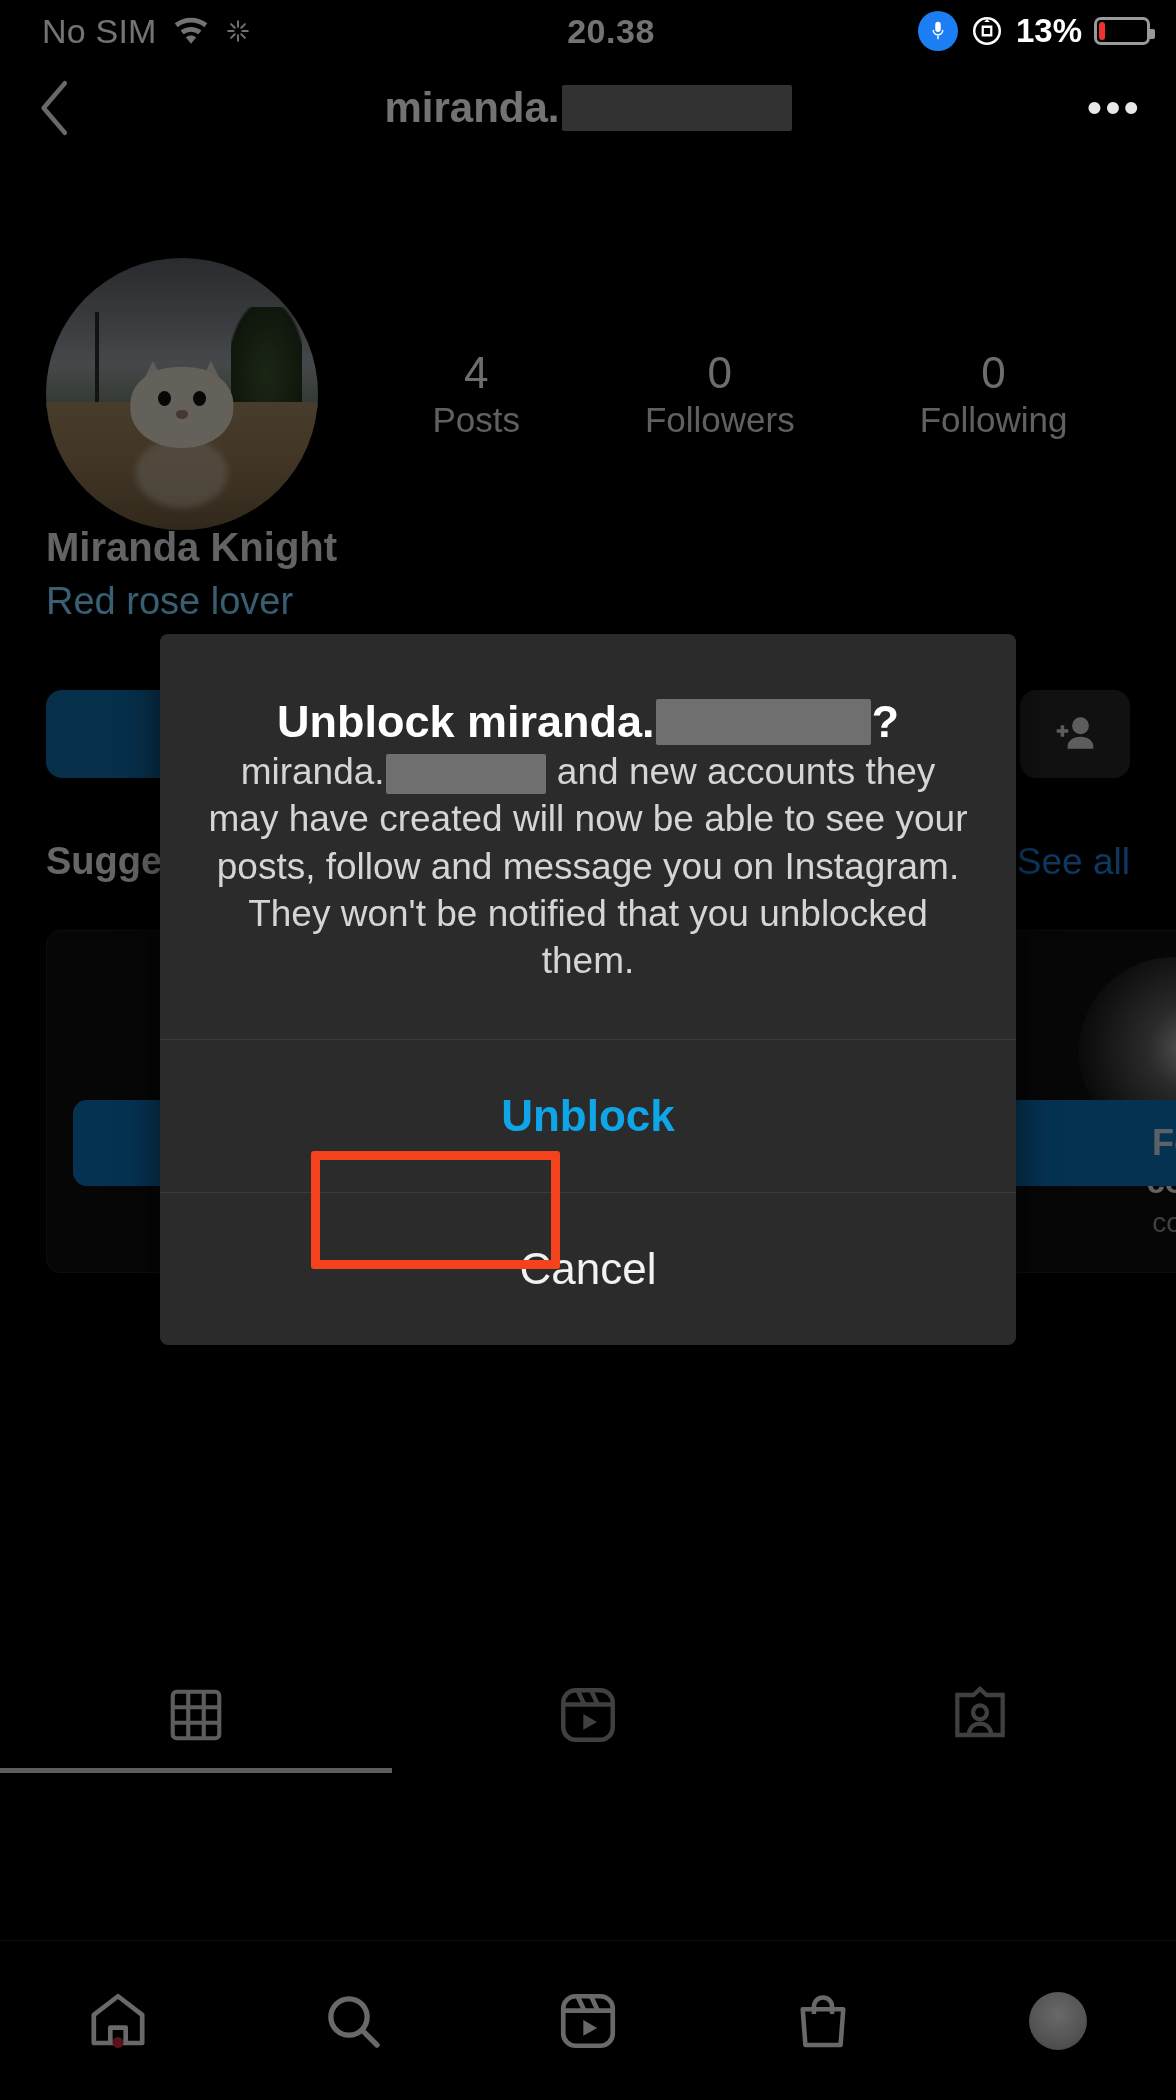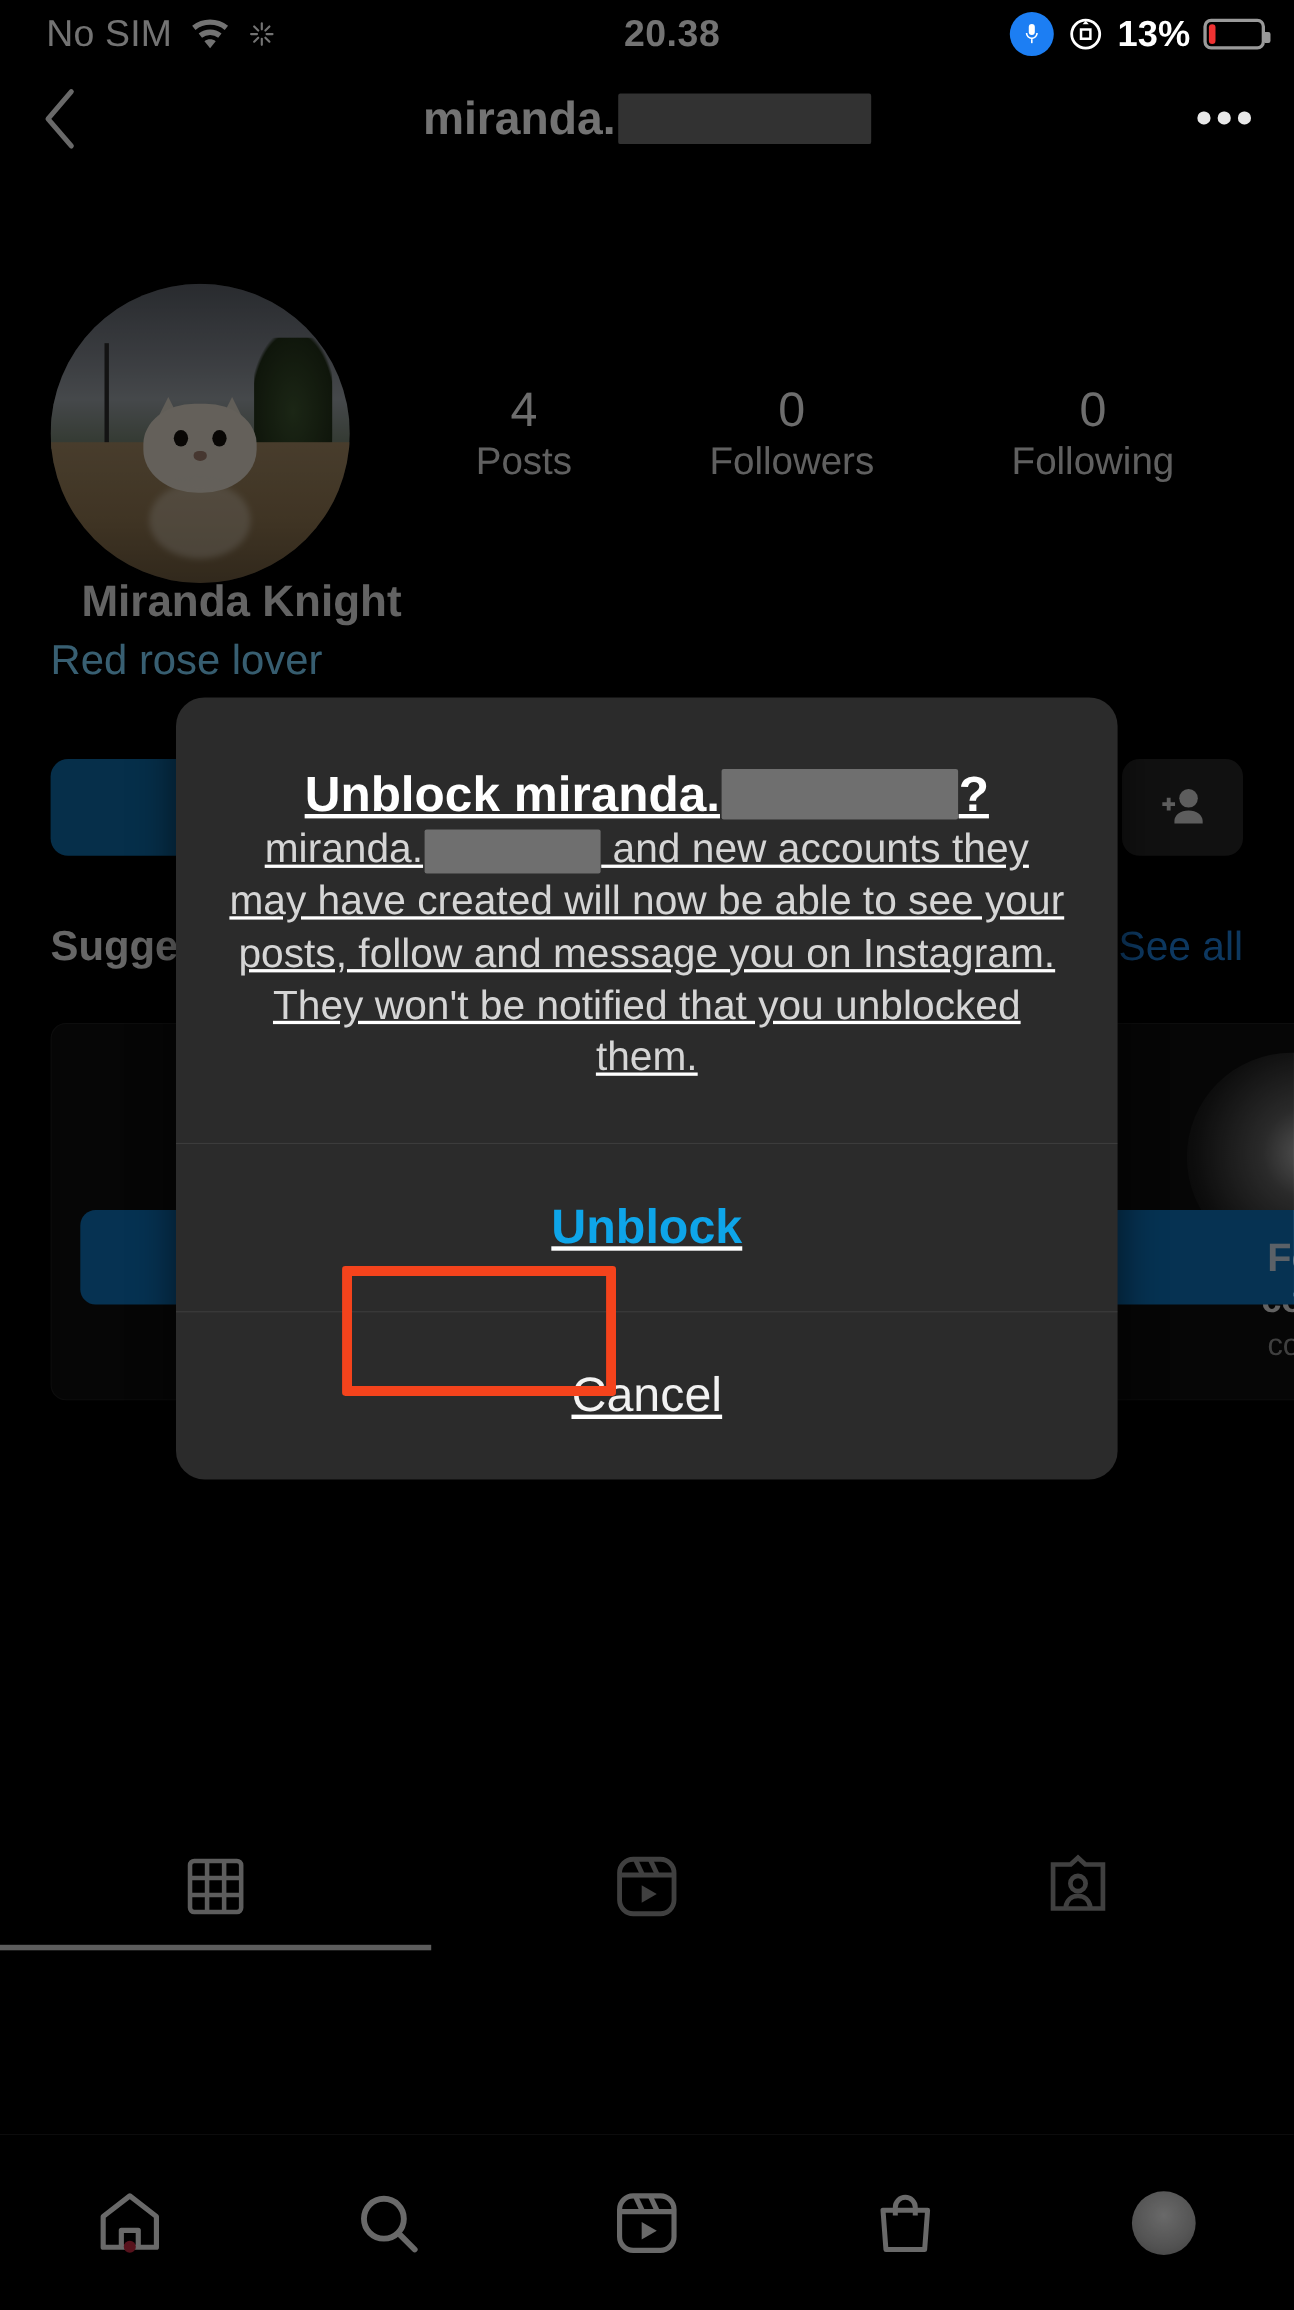--- a/index.html
+++ b/index.html
@@ -86,21 +86,21 @@
       width:12px; height:9px; background:#9c7a6a; border-radius:50% 50% 60% 60%; }
   .avatar .refl { position:absolute; left:50%; top:66%; transform:translateX(-50%);
       width:34%; height:26%; background:rgba(225,216,200,.45); border-radius:50%; filter:blur(3px); }
 
   .stats { display:flex; flex:1; justify-content:space-around; margin-left:52px; }
   .stat { text-align:center; }
   .stat-num { font-size:44px; font-weight:400; line-height:1.15; color:#f2f2f2; }
   .stat-lab { font-size:35px; color:#d6d6d6; margin-top:2px; }
 
   .bio { position:absolute; top:525px; left:46px; }
-  .bio-name { font-size:40px; font-weight:700; color:#dcdcdc;margin-left:28px; }
+  .bio-name { font-size:40px; font-weight:700; color:#dcdcdc; }
   .bio-desc { font-size:38px; color:#7dd3fc; margin-top:10px; }
 
   
   .action-row {
     position:absolute; top:690px; left:46px; width:1084px;
     display:flex; align-items:center; gap:18px;
   }
   .btn-primary {
     flex:1; height:88px; background:#0f68a4; border-radius:16px;
     display:flex; align-items:center; justify-content:center;
@@ -167,23 +167,22 @@
   }
   .bn-avatar {
     width:58px; height:58px; border-radius:50%;
     background:radial-gradient(circle at 50% 38%, #e9e9e9 0%, #b9b9b9 60%, #8e8e8e 100%);
   }
 
   
   .scrim { position:absolute; inset:0; background:rgba(0,0,0,0.55); }
   .dialog {
     position:absolute; left:160px; top:634px; width:856px;
-    background:#2b2b2b; border-radius:26px; overflow:hidden;
+    background:#2b2b2b; border-radius:8px; overflow:hidden;
     box-shadow:0 10px 40px rgba(0,0,0,.6);
-    text-decoration:underline;
   }
   .dlg-body { padding:62px 48px 54px; text-align:center; }
   .dlg-title {
     font-size:45px; font-weight:700; color:#fff;
     display:flex; align-items:center; justify-content:center; flex-wrap:nowrap;
   }
   .dlg-redact { width:215px; height:46px; margin:0 1px; }
   .dlg-text {
     font-size:37px; line-height:1.28; color:#d5d5d5; 
   }

